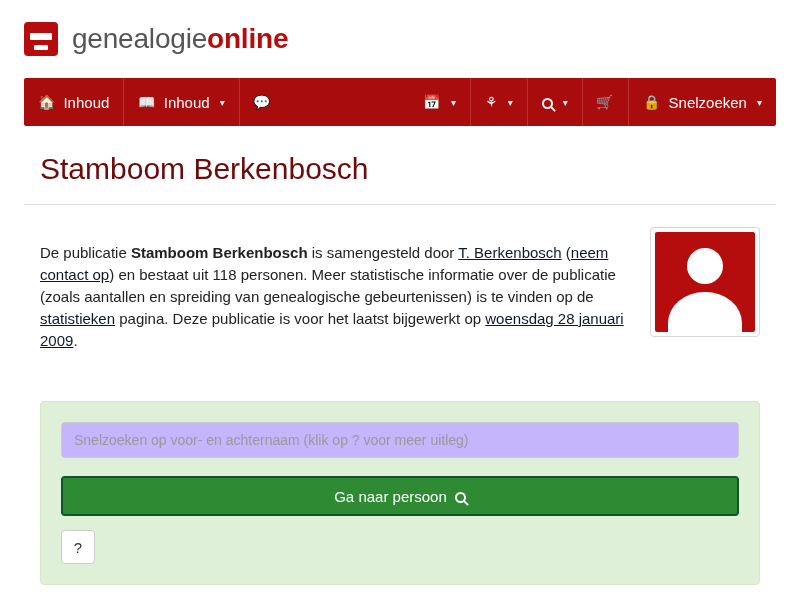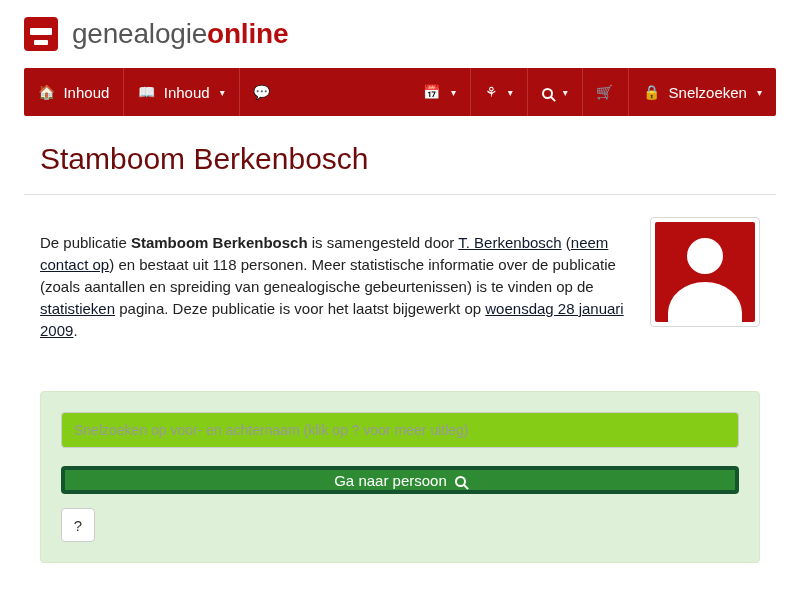--- a/index.html
+++ b/index.html
@@ -9,21 +9,21 @@
     width: 800px;
     height: 600px;
     background: #ffffff;
     font-family: "Liberation Sans", sans-serif;
     color: #222222;
     overflow: hidden;
   }
 
   
   .brand-bar {
-    height: 68px;
+    height: 78px;
     display: flex;
     align-items: center;
     padding: 0 24px;
     background: #ffffff;
   }
   .brand-logo {
     width: 34px;
     height: 34px;
     border-radius: 4px;
     background: #b50d0d;
@@ -166,34 +166,34 @@
   }
   .search-input {
     display: block;
     width: 100%;
     height: 36px;
     border: 1px solid #cccccc;
     border-radius: 4px;
     padding: 0 12px;
     font-size: 14px;
     color: #555555;
-    background: #84cc16;
+    background: #c4b5fd;
     font-family: "Liberation Sans", sans-serif;
   }
   .search-input::placeholder { color: #999999; }
   .search-button {
     display: flex;
     align-items: center;
     justify-content: center;
     gap: 8px;
     width: 100%;
-    height: 28px;
+    height: 40px;
     margin-top: 18px;
     background: #2e8b33;
-    border: 4px solid #14532d;
+    border: 2px solid #14532d;
     border-radius: 4px;
     color: #ffffff;
     font-size: 15px;
     cursor: pointer;
     font-family: "Liberation Sans", sans-serif;
   }
   .help-button {
     margin-top: 14px;
     width: 34px;
     height: 34px;

